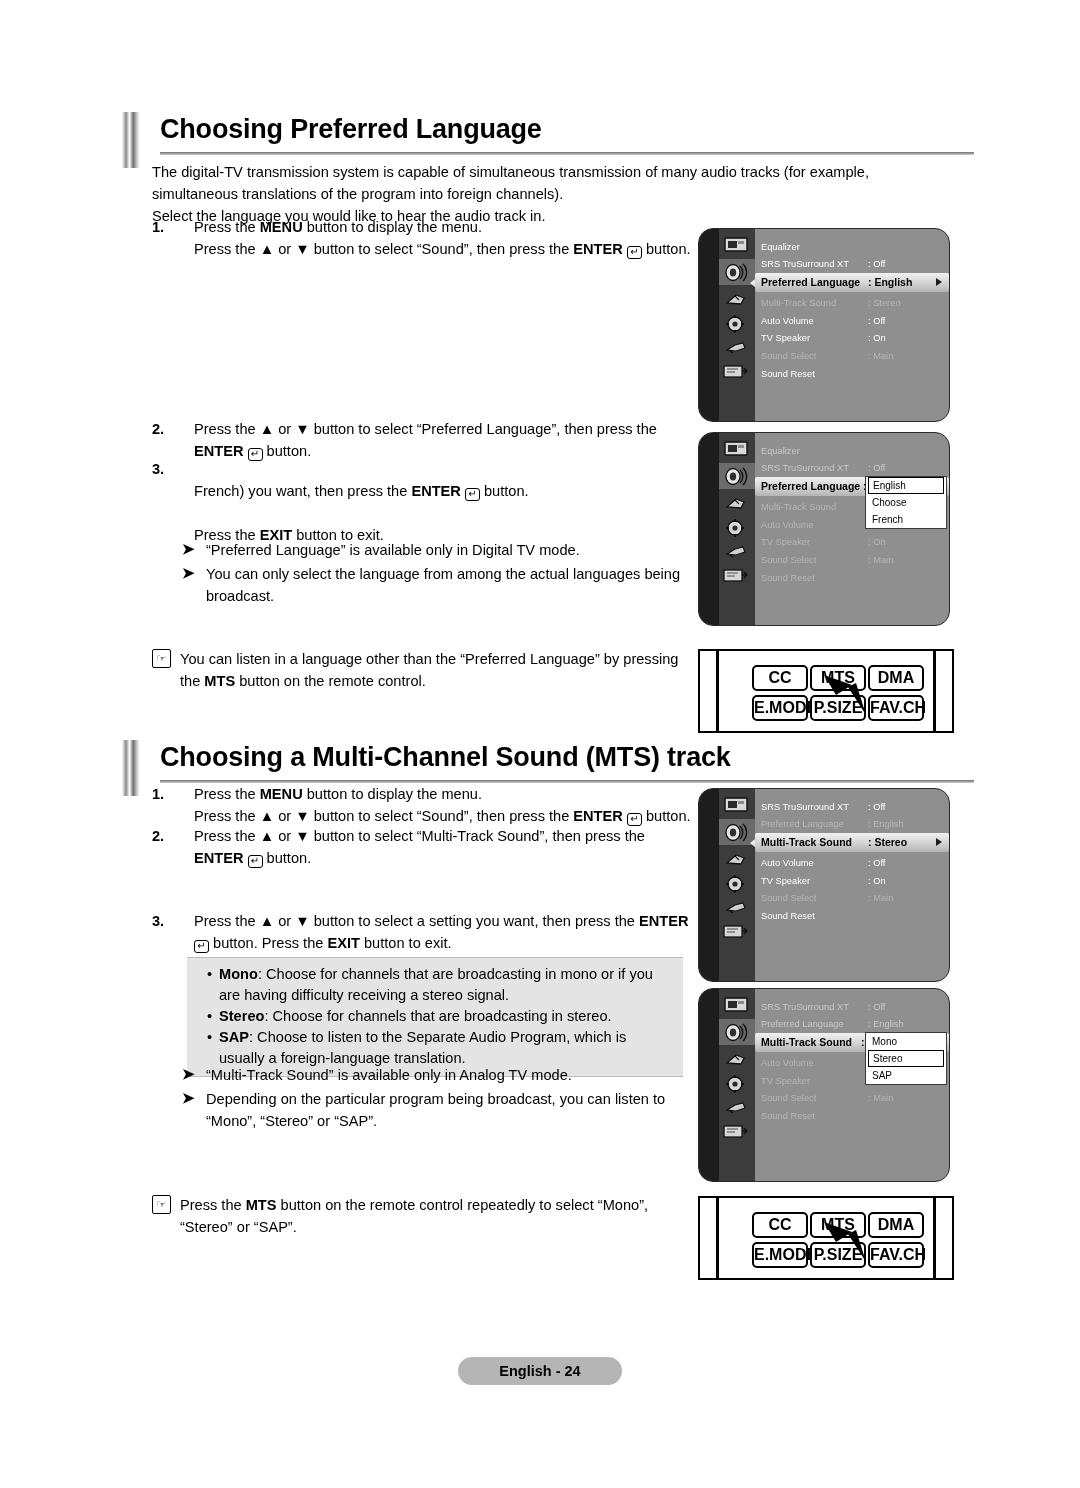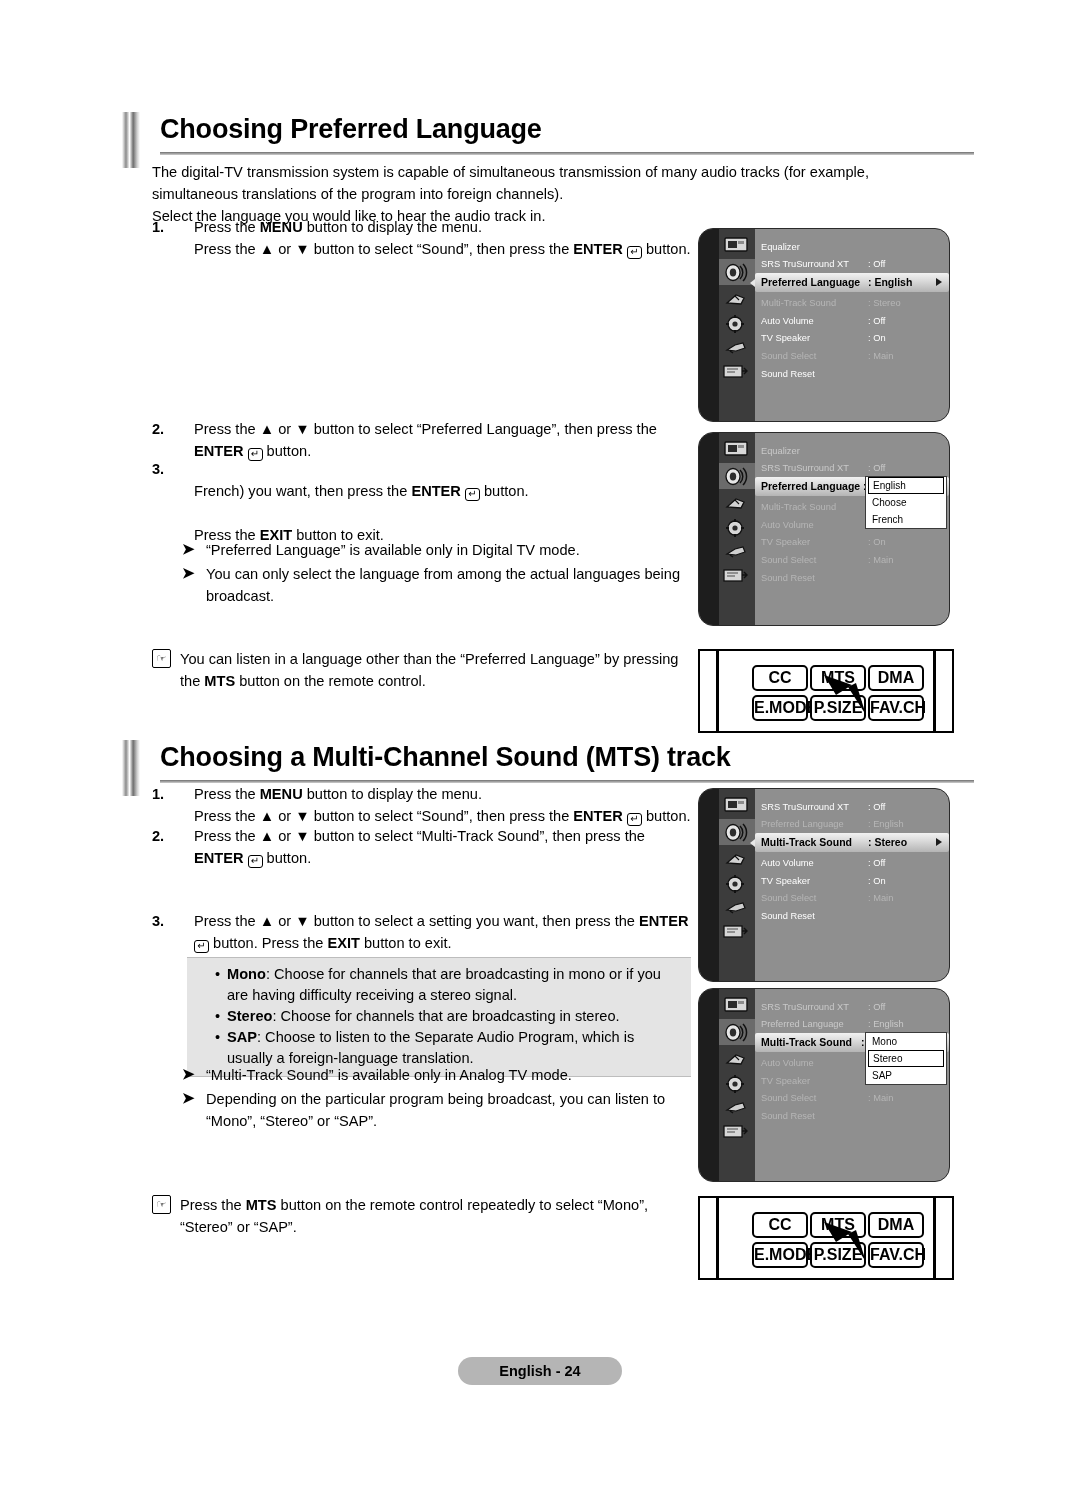--- a/index.html
+++ b/index.html
@@ -56,21 +56,21 @@
   .tipbox .mk{
     position:absolute;left:0;top:1px;width:17px;height:17px;
     border:1.3px solid #000;border-radius:2px;font-size:11px;text-align:center;line-height:16px;
   }
   .tipbox .tx{display:block;margin-left:28px;}
 
   
   .greybox{
     position:absolute;background:#e4e4e4;
     border-top:1px solid #bdbdbd;border-bottom:1px solid #bdbdbd;
-    font-size:14.6px;line-height:21px;padding:6px 0 7px 12px;
+    font-size:14.6px;line-height:21px;padding:6px 0 7px 4px;
   }
   .greybox .bl{position:relative;margin:0 10px 0 14px;padding-left:14px;}
   .greybox .bl::before{content:"\2022";position:absolute;left:2px;top:0;}
 
   
   .osd{
     position:absolute;width:250px;height:192px;
     background:#8f8f8f;border-radius:15px;overflow:hidden;
     border:1px solid #2a2a2a;
     font-size:9.3px;color:#fff;

